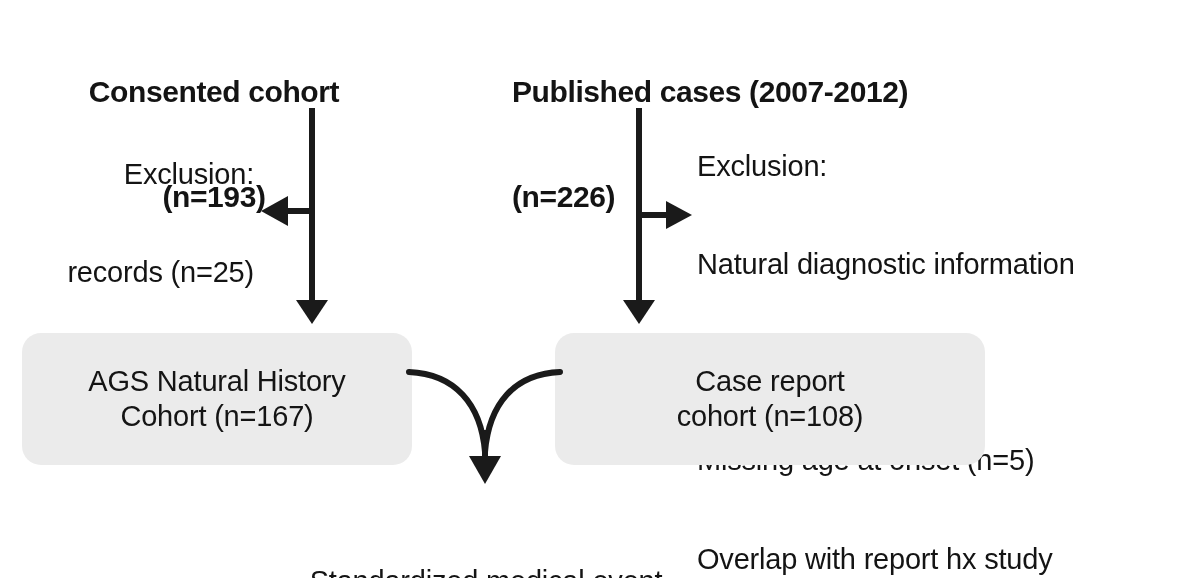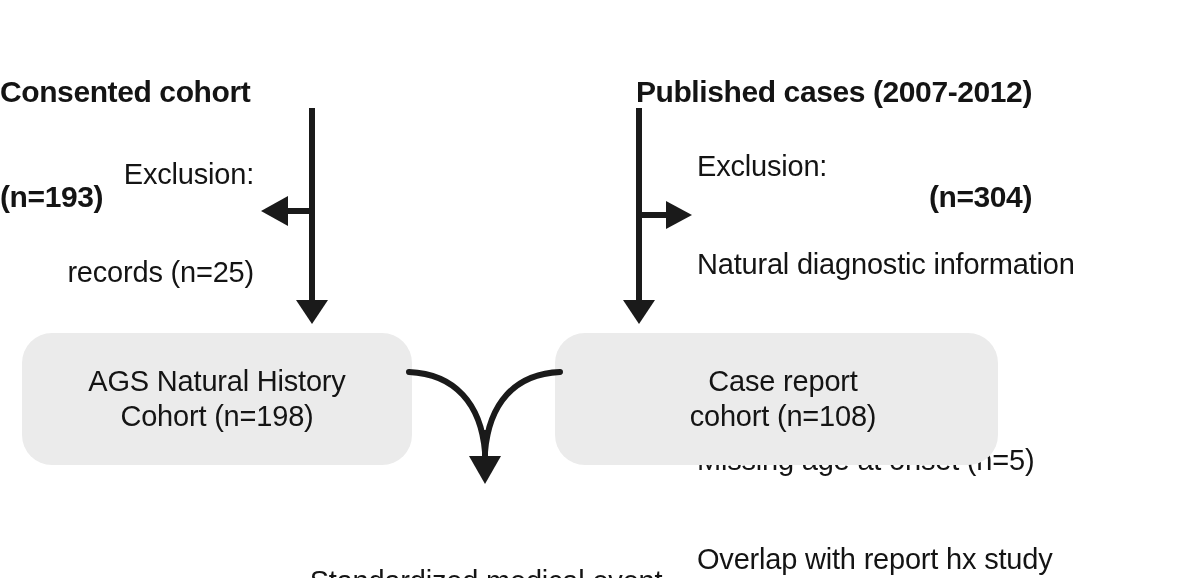--- a/index.html
+++ b/index.html
@@ -27,27 +27,27 @@
     font-size: 30px;
     line-height: 1.17;
     letter-spacing: -0.4px;
   }
 
   
   #hdr-consented {
     left: 0px;
     top: 4px;
     width: 428px;
-    text-align: left;
+    text-align: center;
   }
   #hdr-published {
     left: 512px;
     top: 4px;
     width: 520px;
-    text-align: right;
+    text-align: left;
   }
 
   
   #excl-left {
     left: 0px;
     top: 92px;
     width: 254px;
     text-align: right;
     font-size: 29px;
   }
@@ -56,42 +56,41 @@
     top: 84px;
     width: 500px;
     text-align: left;
     font-size: 29px;
   }
 
   
   .node-box {
     position: absolute;
     background: #ebebeb;
-    border-radius: 30px;
+    border-radius: 19px;
     display: flex;
     align-items: center;
     justify-content: center;
     text-align: center;
     font-size: 29px;
     line-height: 1.2;
     color: #141414;
     letter-spacing: -0.2px;
   }
   #box-ags {
     left: 22px;
     top: 333px;
     width: 390px;
     height: 132px;
   }
   #box-case {
     left: 555px;
     top: 333px;
     width: 430px;
     height: 132px;
-    padding-left: 13px;
   }
   .node-box span { white-space: pre; display: block; }
 
   
   #caption-final {
     left: 186px;
     top: 494px;
     width: 600px;
     text-align: center;
     font-size: 29px;
@@ -113,42 +112,42 @@
 
 <div id="figure">
 
   <div class="txt hdr" id="hdr-consented">
     <div>Consented cohort</div>
     <div>(n=193)</div>
   </div>
 
   <div class="txt hdr" id="hdr-published">
     <div>Published cases (2007-2012)</div>
-    <div>(n=304)</div>
+    <div>(n=226)</div>
   </div>
 
   <div class="txt" id="excl-left">
     <div>Exclusion:</div>
     <div>records (n=25)</div>
     <div>(n=1)</div>
   </div>
 
   <div class="txt" id="excl-right">
     <div>Exclusion:</div>
     <div>Natural diagnostic information</div>
     <div>(n=120)</div>
     <div>Missing age at onset (n=5)</div>
     <div>Overlap with report hx study</div>
     
   </div>
 
   <div class="node-box" id="box-ags">
     <div>
       <span>AGS Natural History</span>
-      <span>Cohort (n=198)</span>
+      <span>Cohort (n=167)</span>
     </div>
   </div>
 
   <div class="node-box" id="box-case">
     <div>
       <span>Case report</span>
       <span>cohort (n=108)</span>
     </div>
   </div>
 

